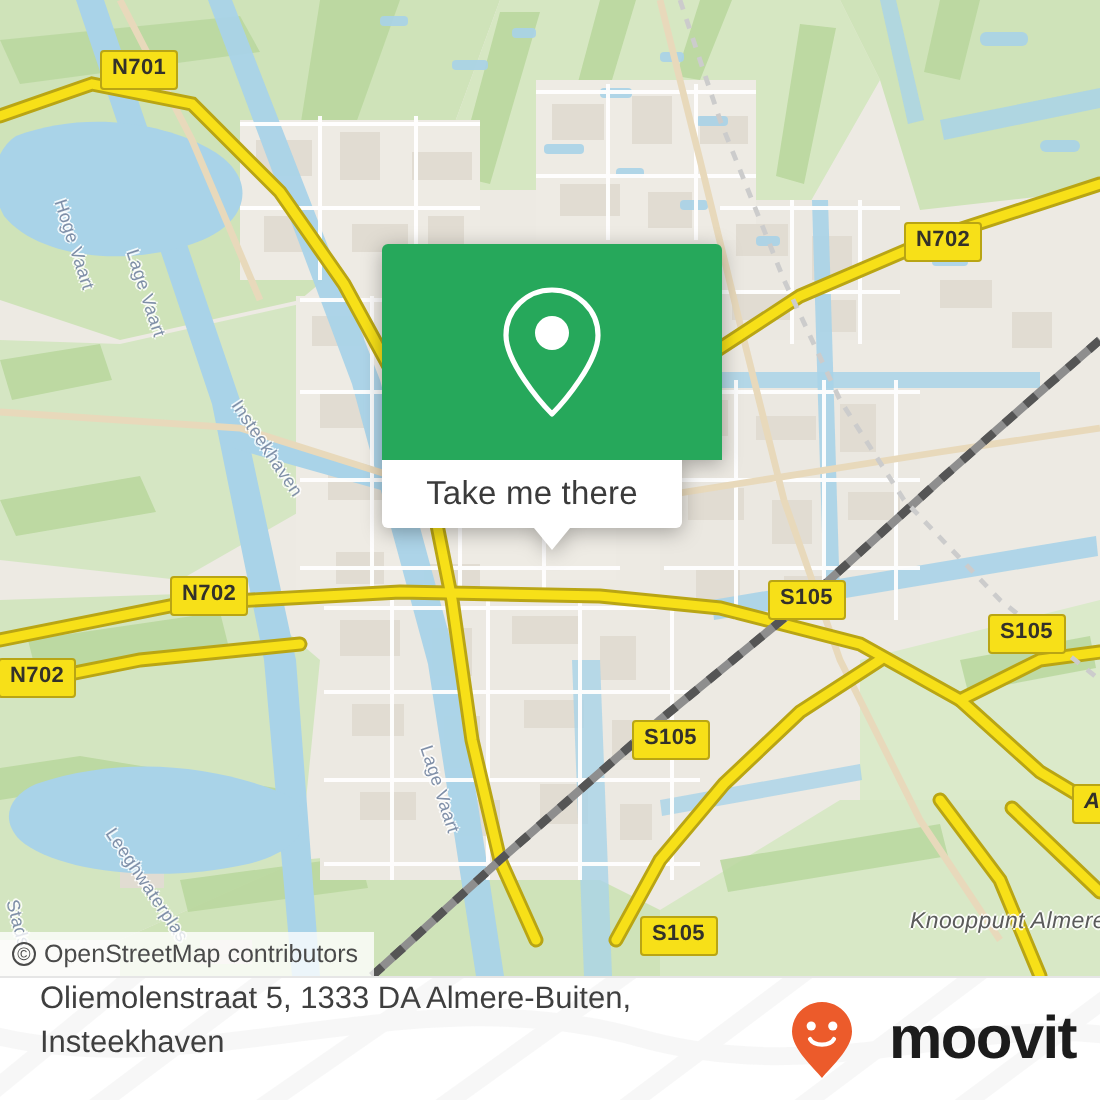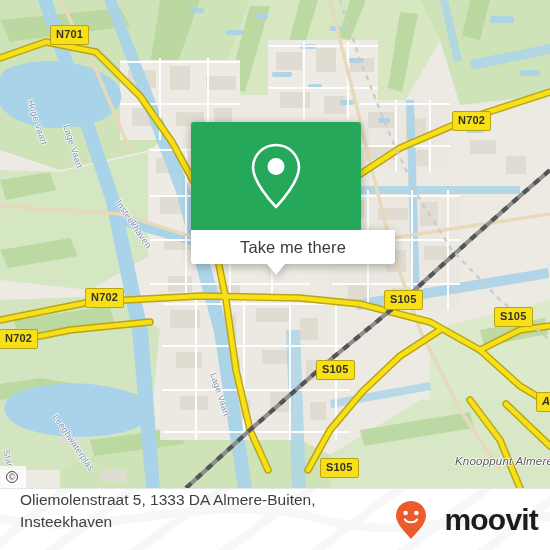--- a/index.html
+++ b/index.html
@@ -92,21 +92,21 @@
   }
   #callout-green {
     width: 170px; height: 108px;
     background: #26a85b;
     border-radius: 3px 3px 0 0;
     display: flex;
     align-items: center;
     justify-content: center;
   }
   #callout-label {
-    width: 204px; height: 34px;
+    width: 150px; height: 34px;
     background: #ffffff;
     border-radius: 0 0 3px 3px;
     display: flex;
     align-items: center;
     justify-content: center;
     color: #3b3b3b;
     font-size: 16.5px;
     letter-spacing: 0.1px;
   }
   #callout-tail {
@@ -374,20 +374,21 @@
       <div class="shield" style="left:-1px;  top:329px;">N702</div>
       <div class="shield" style="left:384px; top:290px;">S105</div>
       <div class="shield" style="left:494px; top:307px;">S105</div>
       <div class="shield" style="left:316px; top:360px;">S105</div>
       <div class="shield" style="left:536px; top:392px;font-style:italic;">A6</div>
       <div class="shield" style="left:320px; top:458px;">S105</div>
     </div>
 
     <div id="attribution">
       <span class="cc">©</span>
+      <span>OpenStreetMap contributors</span>
     </div>
 
     <div id="callout">
       <div id="callout-green">
         <svg width="56" height="70" viewBox="0 0 56 70">
           <path d="M28 4 C15.3 4 5 14.1 5 26.6 C5 40 22 60 28 66 C34 60 51 40 51 26.6 C51 14.1 40.7 4 28 4 Z" fill="none" stroke="#ffffff" stroke-width="2.6" stroke-linejoin="round"></path>
           <circle cx="28" cy="25.5" r="8.5" fill="#ffffff"></circle>
         </svg>
       </div>
       <div id="callout-label">

